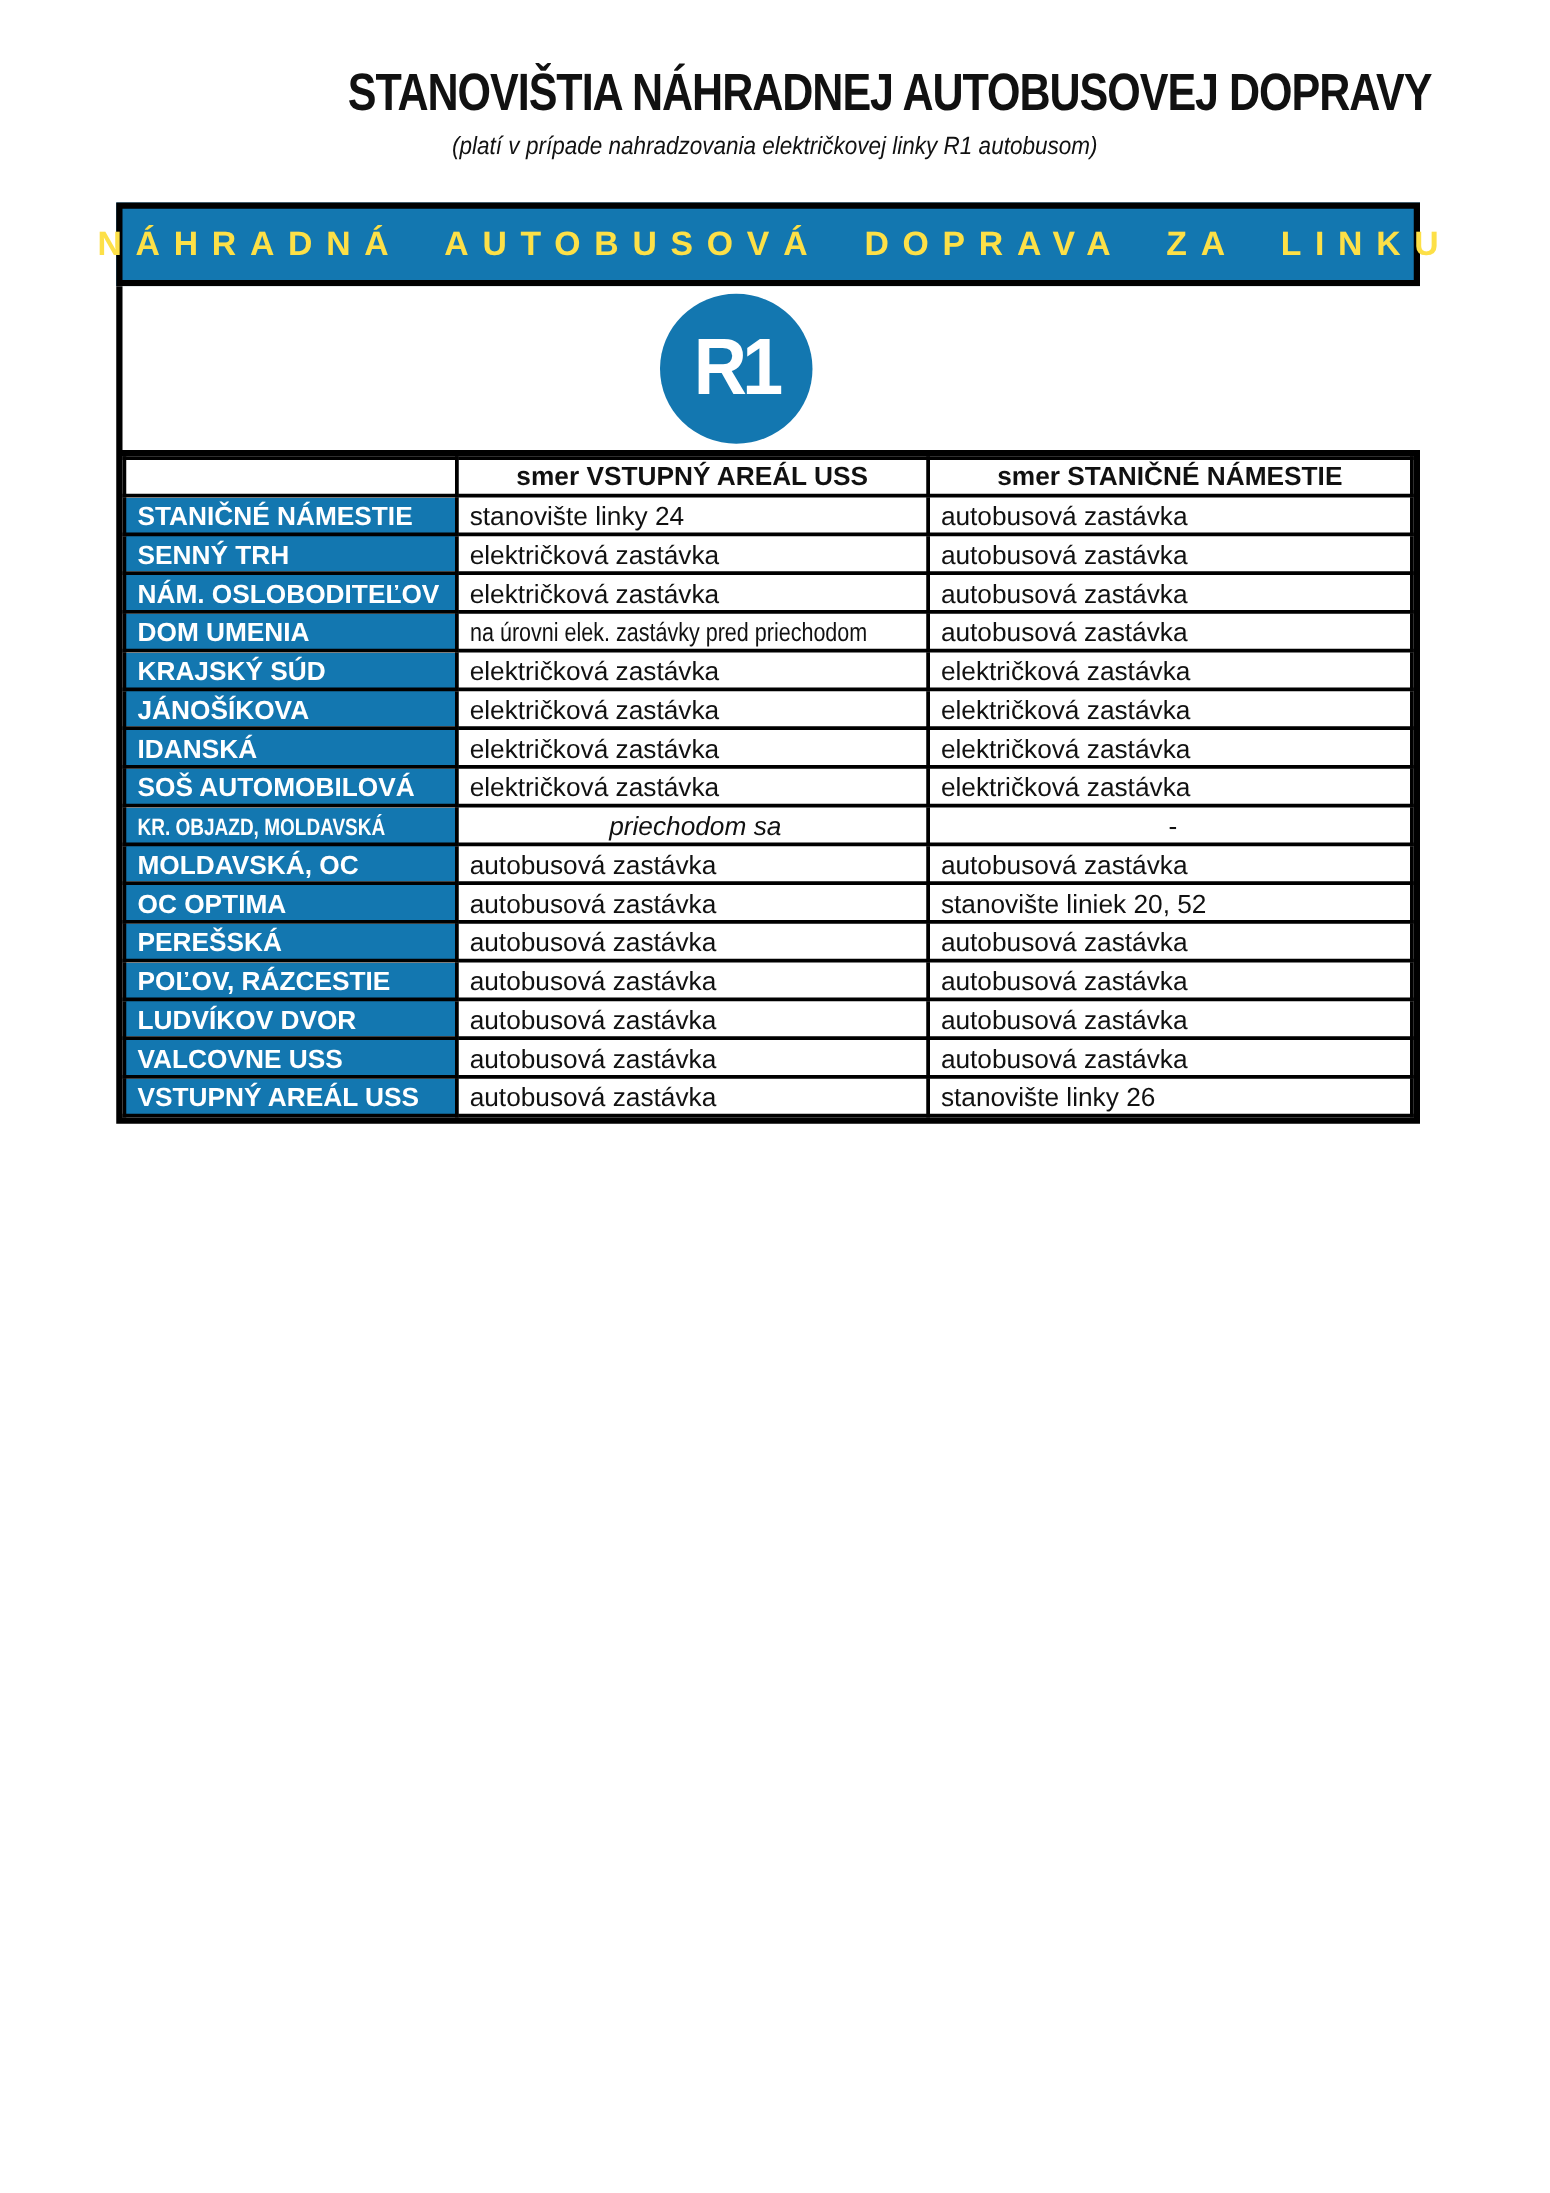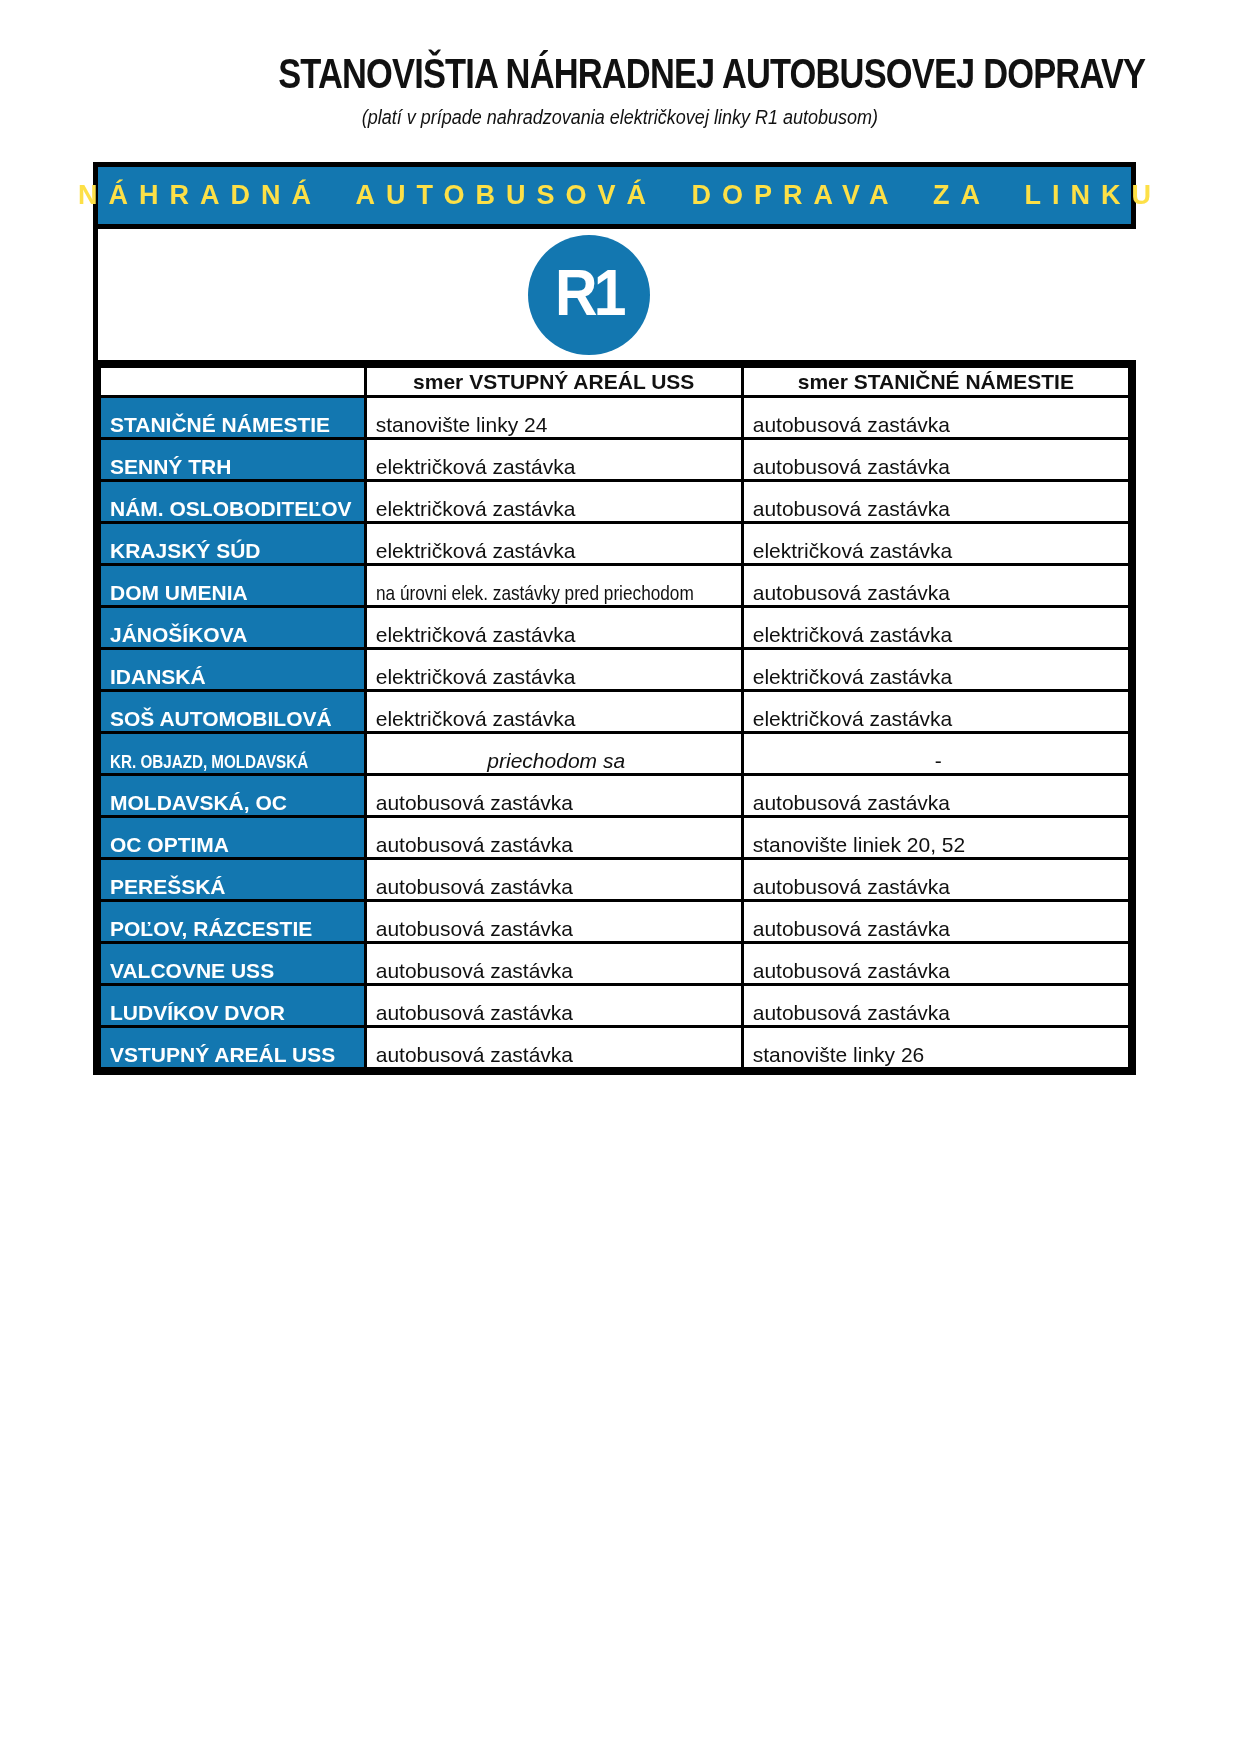--- a/index.html
+++ b/index.html
@@ -48,21 +48,21 @@
     box-sizing:border-box;border:5px solid #000;background:#fff;
   }
   table.stops{border-collapse:collapse;width:100%;table-layout:fixed;}
   table.stops col.c1{width:25.8%;}
   table.stops col.c2{width:36.6%;}
   table.stops col.c3{width:37.6%;}
   table.stops td,table.stops th{
     border:3px solid #000;box-sizing:border-box;overflow:hidden;white-space:nowrap;
   }
   table.stops th{height:30px;font-size:21px;font-weight:700;text-align:center;padding:0 4px;}
-  table.stops td{height:30px;font-size:21px;padding:15px 4px 0 9px;vertical-align:middle;}
+  table.stops td{height:30px;font-size:21px;padding:4px 4px 0 9px;vertical-align:middle;}
   td.stopname{
     background:#1377B0;color:#fff;font-weight:700;font-size:20px;padding-left:7px;
   }
   td.stopname span{display:inline-block;transform-origin:left center;}
   td.stopname.cond-sm span{transform:scaleX(0.8);font-size:19px;}
   td.val span{display:inline-block;transform-origin:left center;}
   td.val.cond span{transform:scaleX(0.82);}
   td.center{text-align:center;padding-left:4px;}
   td.italic{font-style:italic;}
 </style>
@@ -107,28 +107,28 @@
         <td class="stopname"><span>SENNÝ TRH</span></td>
         <td class="val"><span>električková zastávka</span></td>
         <td class="val"><span>autobusová zastávka</span></td>
       </tr>
       <tr>
         <td class="stopname"><span>NÁM. OSLOBODITEĽOV</span></td>
         <td class="val"><span>električková zastávka</span></td>
         <td class="val"><span>autobusová zastávka</span></td>
       </tr>
       <tr>
+        <td class="stopname"><span>DOM UMENIA</span></td>
+        <td class="val cond"><span>na úrovni elek. zastávky pred priechodom</span></td>
+        <td class="val"><span>autobusová zastávka</span></td>
+      </tr>
+      <tr>
         <td class="stopname"><span>KRAJSKÝ SÚD</span></td>
         <td class="val"><span>električková zastávka</span></td>
         <td class="val"><span>električková zastávka</span></td>
-      </tr>
-      <tr>
-        <td class="stopname"><span>DOM UMENIA</span></td>
-        <td class="val cond"><span>na úrovni elek. zastávky pred priechodom</span></td>
-        <td class="val"><span>autobusová zastávka</span></td>
       </tr>
       <tr>
         <td class="stopname"><span>JÁNOŠÍKOVA</span></td>
         <td class="val"><span>električková zastávka</span></td>
         <td class="val"><span>električková zastávka</span></td>
       </tr>
       <tr>
         <td class="stopname"><span>IDANSKÁ</span></td>
         <td class="val"><span>električková zastávka</span></td>
         <td class="val"><span>električková zastávka</span></td>
@@ -157,26 +157,26 @@
         <td class="stopname"><span>PEREŠSKÁ</span></td>
         <td class="val"><span>autobusová zastávka</span></td>
         <td class="val"><span>autobusová zastávka</span></td>
       </tr>
       <tr>
         <td class="stopname"><span>POĽOV, RÁZCESTIE</span></td>
         <td class="val"><span>autobusová zastávka</span></td>
         <td class="val"><span>autobusová zastávka</span></td>
       </tr>
       <tr>
-        <td class="stopname"><span>VALCOVNE USS</span></td>
+        <td class="stopname"><span>LUDVÍKOV DVOR</span></td>
         <td class="val"><span>autobusová zastávka</span></td>
         <td class="val"><span>autobusová zastávka</span></td>
       </tr>
       <tr>
-        <td class="stopname"><span>LUDVÍKOV DVOR</span></td>
+        <td class="stopname"><span>VALCOVNE USS</span></td>
         <td class="val"><span>autobusová zastávka</span></td>
         <td class="val"><span>autobusová zastávka</span></td>
       </tr>
       <tr>
         <td class="stopname"><span>VSTUPNÝ AREÁL USS</span></td>
         <td class="val"><span>autobusová zastávka</span></td>
         <td class="val"><span>stanovište linky 26</span></td>
       </tr>
     </tbody>
       </table>

